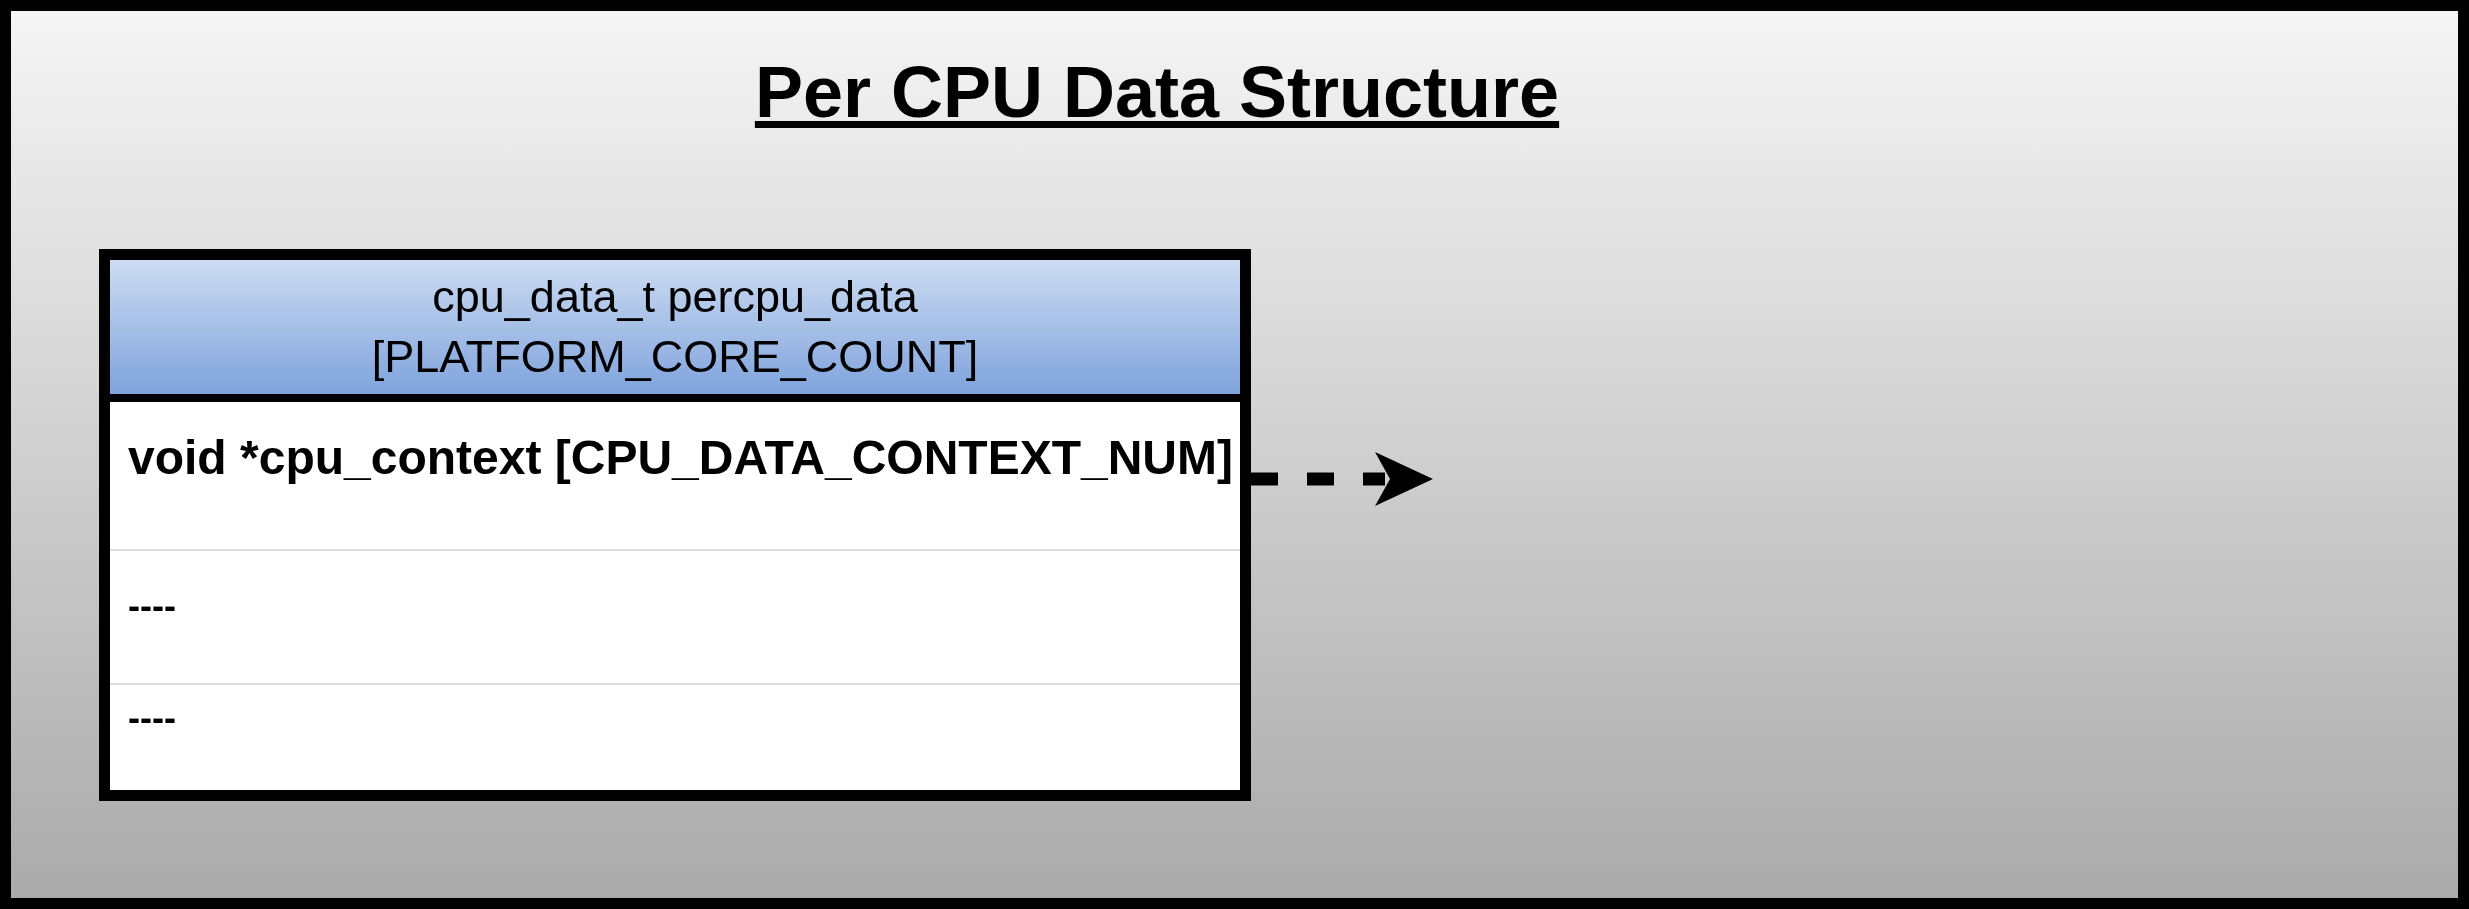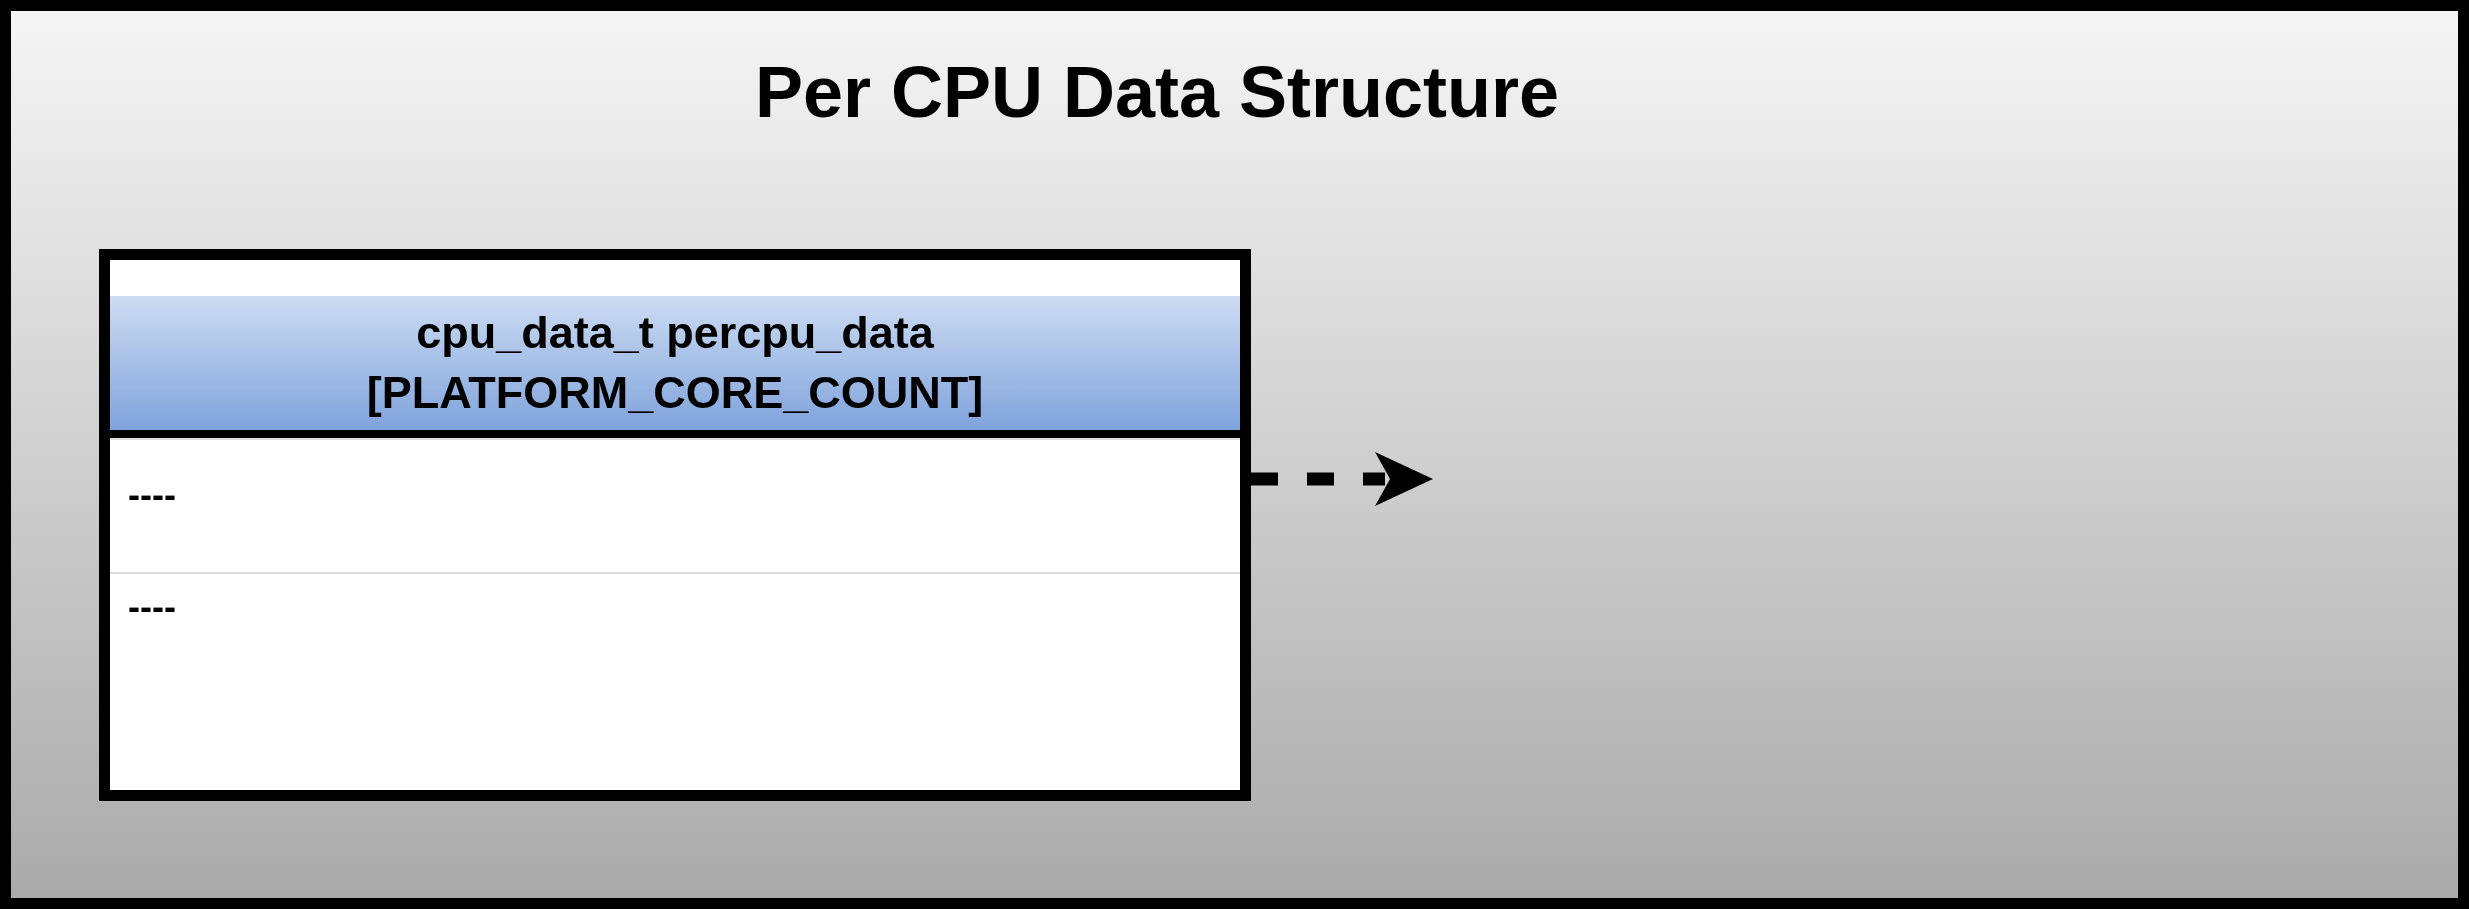--- a/index.html
+++ b/index.html
@@ -9,39 +9,38 @@
     width:2469px;height:909px;
     border:11px solid var(--frame_border,#000);
     background:linear-gradient(180deg,var(--background_top,#f5f5f5) 0%,var(--background_bottom,#aaaaaa) 100%);
     font-family:"Liberation Sans",sans-serif;
     color:#000;
     overflow:hidden;
   }
   .title{
     position:absolute;left:0;top:40px;width:2292px;
     text-align:center;
-    font-size:72px;font-weight:bold;letter-spacing:0px;
+    font-size:72px;font-weight:bold;letter-spacing:0px;text-decoration:underline;
   }
   
   .struct-table{
     position:absolute;left:88px;top:238px;
     width:1152px;height:552px;
     border:11px solid var(--frame_border,#000);
     background:#ffffff;
     display:flex;flex-direction:column;
   }
   .struct-header{
     height:142px;flex:0 0 auto;
     border-bottom:8px solid var(--frame_border,#000);
     background:linear-gradient(180deg,var(--header_blue_top,#cddcf2) 0%,var(--header_blue_bottom,#7fa3dc) 100%);
     display:flex;align-items:center;justify-content:center;
     text-align:center;
-    font-size:45px;font-weight:bold;line-height:60px;
+    font-size:45px;font-weight:normal;line-height:60px;
     white-space:pre-line;
-    margin-top:36px;
   }
   .struct-row{
     flex:0 0 auto;
     padding-left:18px;
     font-weight:bold;
     white-space:nowrap;overflow:hidden;
   }
   .row-0{height:147px;padding-top:28px;font-size:48px;}
   .row-1{height:134px;padding-top:34px;font-size:36px;border-top:2px solid var(--row_separator,#dedede);}
   .row-2{flex:1 1 auto;padding-top:12px;font-size:36px;border-top:2px solid var(--row_separator,#dedede);}
@@ -63,20 +62,21 @@
 </head>
 <body>
 
 <div class="page">
 
   <div class="title">Per CPU Data Structure</div>
 
   <div class="struct-table">
     <div class="struct-header">cpu_data_t percpu_data
 [PLATFORM_CORE_COUNT]</div>
+    <div class="struct-row row-0">void *cpu_context [CPU_DATA_CONTEXT_NUM]</div>
     <div class="struct-row row-1">----</div>
     <div class="struct-row row-2">----</div>
   </div>
 
   <svg class="arrow-layer" viewBox="0 0 2469 909" xmlns="http://www.w3.org/2000/svg" aria-hidden="true">
     <line x1="1240" y1="468" x2="1374" y2="468" stroke="#000000" stroke-width="13" stroke-dasharray="27 29"></line>
     <polygon points="1422,468 1364,441 1379,468 1364,495" fill="#000000"></polygon>
   </svg>
 
 

